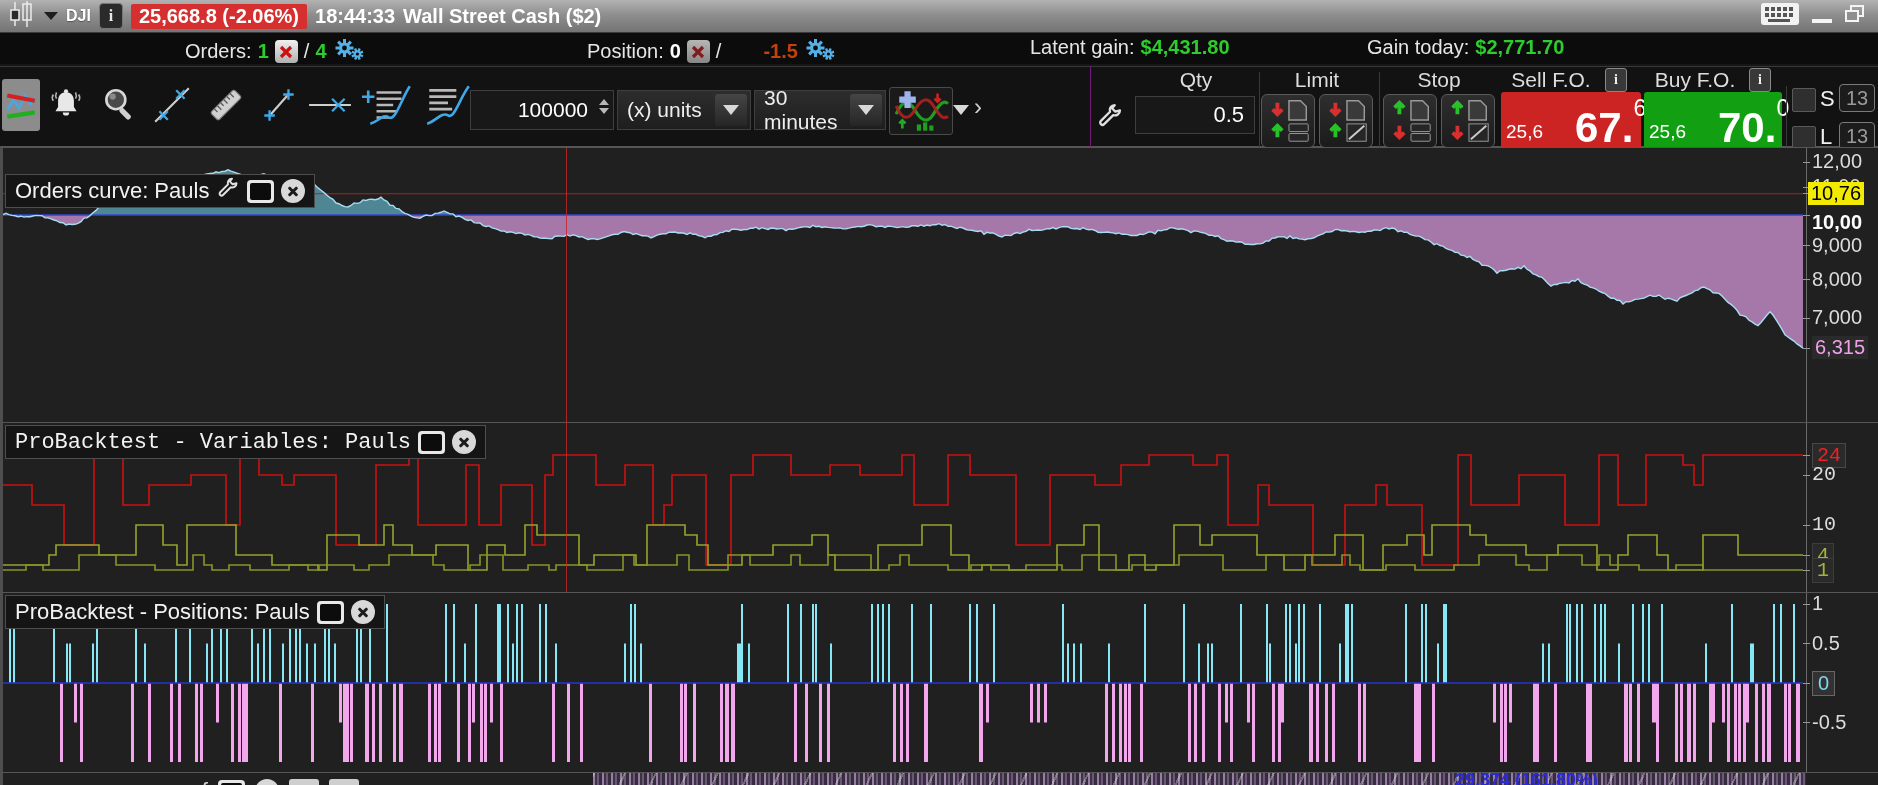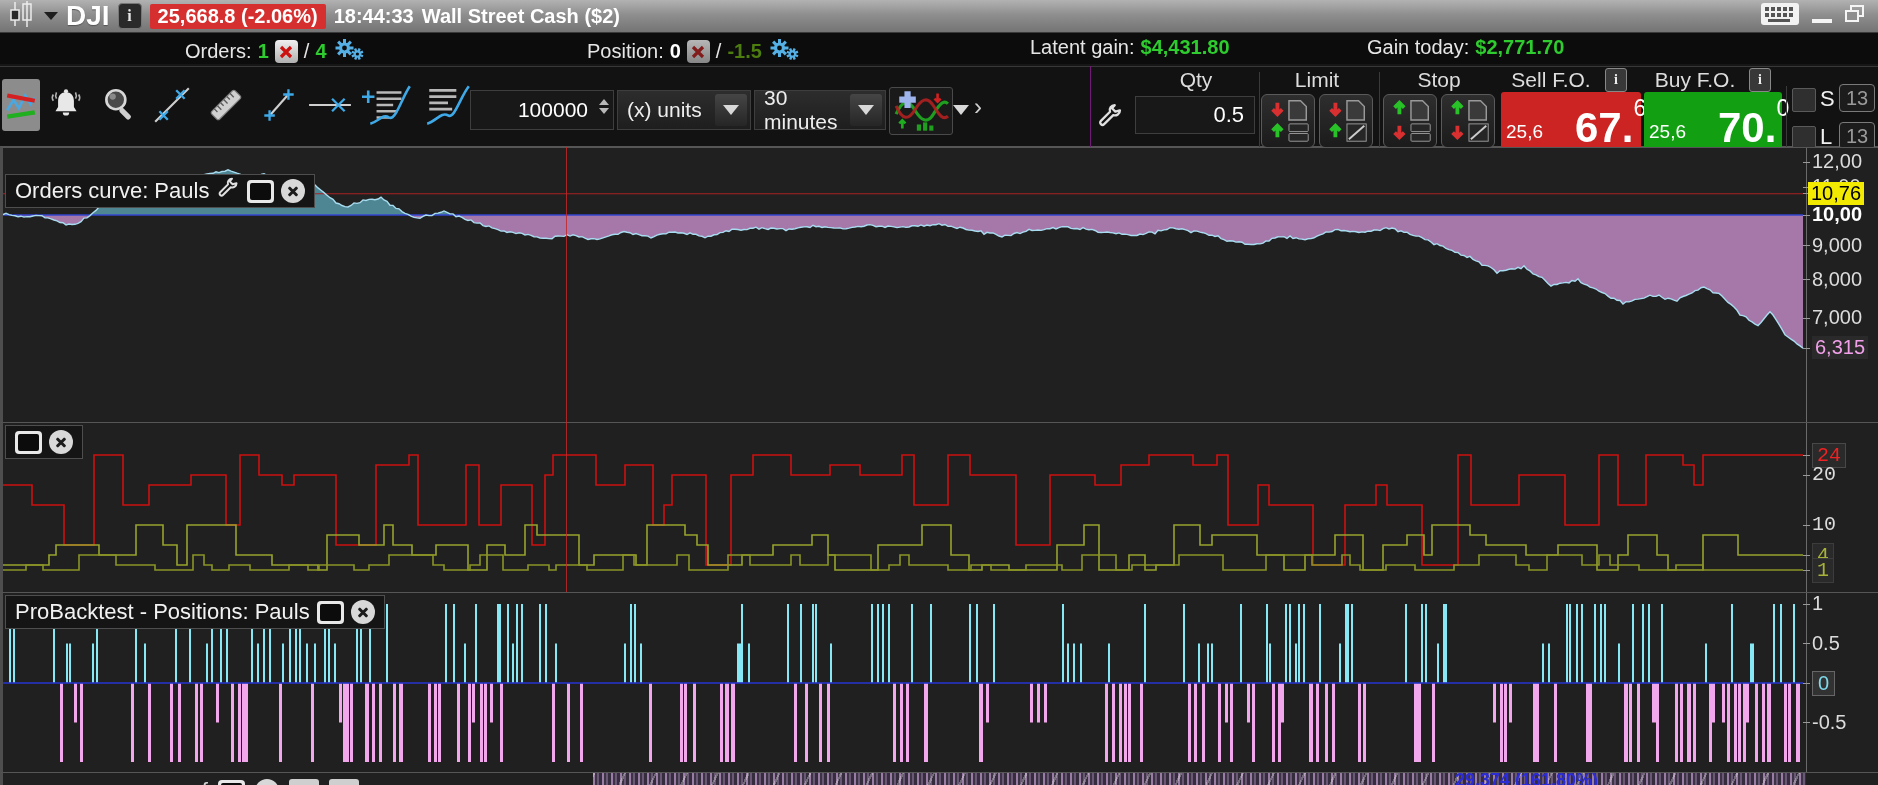--- a/index.html
+++ b/index.html
@@ -2,34 +2,34 @@
 <html><head>
 <meta charset="utf-8">
 <style>
   html,body{margin:0;padding:0;background:#000;}
   #app{position:relative;width:1878px;height:785px;overflow:hidden;background:#161616;
        font-family:"Liberation Sans",sans-serif;color:#e6e6e6;}
   
   .titlebar{position:absolute;left:0;top:0;width:100%;height:33px;box-sizing:border-box;
     background:linear-gradient(#b2b2b2,#8f8f8f 45%,#747474);border-bottom:1px solid #3a3a3a;
     display:flex;align-items:center;gap:8px;padding:0 8px;}
-  .tb-symbol{font-size:28px;font-weight:bold;color:#fff;text-shadow:0 1px 1px #555;}
+  .tb-symbol{font-size:16px;font-weight:bold;color:#fff;text-shadow:0 1px 1px #555;}
   .chev{width:0;height:0;border-left:7px solid transparent;border-right:7px solid transparent;border-top:8px solid #1e1e1e;}
   .info-chip{width:22px;height:24px;background:#2a2a2a;border:1px solid #777;border-radius:4px;
     color:#e8e8e8;font-family:"Liberation Serif",serif;font-weight:bold;font-size:16px;
     display:flex;align-items:center;justify-content:center;}
   .price-badge{background:#d62f2f;color:#fff;font-weight:bold;font-size:20px;padding:1px 8px;border-radius:2px;}
   .tb-time,.tb-market{font-size:20px;font-weight:bold;color:#fff;}
   .tb-right{margin-left:auto;display:flex;align-items:center;gap:12px;margin-right:4px;}
   .min-icon{width:20px;height:4px;background:#f5f5f5;margin-top:10px;}
   
   .statusrow{position:absolute;left:0;top:33px;width:100%;height:31px;background:#0c0c0c;font-size:20px;}
   .st-block{position:absolute;top:3px;display:flex;align-items:center;gap:6px;white-space:nowrap;}
   .green{color:#2ecc2e;font-weight:bold;}
-  .redval{color:#4d7c0f;font-weight:bold;}
+  .redval{color:#c2410c;font-weight:bold;margin-left:36px;}
   .whiteval{color:#fff;font-weight:bold;}
   .xdoc{display:inline-flex;width:23px;height:23px;background:linear-gradient(#f0f0f0,#b0b0b0);
     border-radius:4px;align-items:center;justify-content:center;}
   
   .toolbar{position:absolute;left:0;top:66px;width:100%;height:81px;background:#121212;
     border-top:1px solid #383838;border-bottom:1px solid #555;box-sizing:border-box;}
   .tool-btn{position:absolute;top:12px;height:52px;display:flex;align-items:center;justify-content:center;}
   .tool-btn.selected{background:#8c8c8c;border-radius:3px;}
   .fld{position:absolute;box-sizing:border-box;background:#181818;border:1px solid #3e3e3e;color:#fff;}
   .spin{position:absolute;display:flex;flex-direction:column;gap:3px;}
@@ -61,21 +61,21 @@
   .sl-lab{position:absolute;font-size:22px;color:#f0f0f0;}
   .sl-box{position:absolute;width:36px;height:28px;box-sizing:border-box;border:1px solid #7a7a7a;border-radius:4px;
     color:#9a9a9a;font-size:20px;display:flex;align-items:center;justify-content:center;background:#1c1c1c;}
   
   .panel{position:absolute;left:0;width:1878px;background:#202020;border-top:1px solid #565656;
     border-left:3px solid #4e4e4e;box-sizing:border-box;}
   .chart-host{position:absolute;left:0;top:0;width:1804px;height:100%;}
   .axis{position:absolute;left:1803px;top:0;width:72px;height:100%;border-left:1px solid #6a6a6a;}
   .tick{position:absolute;left:5px;font-size:20px;color:#dcdcdc;white-space:nowrap;z-index:2;}
   .tickmark{position:absolute;left:-4px;width:7px;height:1px;background:#999;}
-  .t-bold{font-weight:bold;color:#fff;}
+  .t-bold{font-weight:bold;color:#fff;margin-top:8px;}
   .t-yellow{background:#f2ea00;color:#000;padding:0 3px;left:1px;z-index:3;}
   .t-pink{color:#f0a0e8;background:#2a2a2a;padding:0 3px;}
   .t-red{color:#ee2222;background:#2a2a2a;border:1px solid #484848;padding:0 4px;}
   .t-olive{color:#a8b238;background:#2a2a2a;border:1px solid #3c3c3c;padding:0 4px;}
   .t-cyan{color:#7fd8ea;background:#323232;border:1px solid #666;padding:0 5px;}
   .panel-title{position:absolute;left:2px;display:flex;align-items:center;gap:7px;background:#151515;
     border:1px solid #4e4e4e;height:32px;padding:0 9px;font-size:22px;color:#f2f2f2;z-index:5;}
   .win-icon{width:27px;height:23px;background:#e8e8e8;border-radius:4px;position:relative;cursor:pointer;}
   .win-icon::after{content:"";position:absolute;left:3px;top:3px;right:3px;bottom:3px;background:#0c0c0c;border-radius:2px;}
   .close-icon{width:24px;height:24px;border-radius:50%;background:#d8d8d8;position:relative;cursor:pointer;}
@@ -434,20 +434,21 @@
         <div class="tickmark" style="top: 51.5px;"></div>
         <div class="tick " style="top: 40px;">20</div>
         <div class="tickmark" style="top: 101.5px;"></div>
         <div class="tick " style="top: 90px;">10</div>
         <div class="tickmark" style="top: 131.5px;"></div>
         <div class="tick t-olive" style="top: 120px;">4</div>
         <div class="tickmark" style="top: 146.5px;"></div>
         <div class="tick t-olive" style="top: 135px;">1</div>
       </div>
     <div class="panel-title" style="top:2px;">
+      <span>ProBacktest - Variables: Pauls</span>
       <span class="win-icon"></span>
       <span class="close-icon"></span>
     </div>
   </div>
 
   <div class="panel" id="panel-positions" style="top:592px;height:180px;">
     <div class="chart-host" id="positions-chart"><svg width="1804" height="179">
           <rect x="6" y="11.0" width="2" height="79.0" fill="#86e8f4"></rect>
           <rect x="10" y="11.0" width="2" height="79.0" fill="#86e8f4"></rect>
           <rect x="50" y="11.0" width="2" height="79.0" fill="#86e8f4"></rect>

